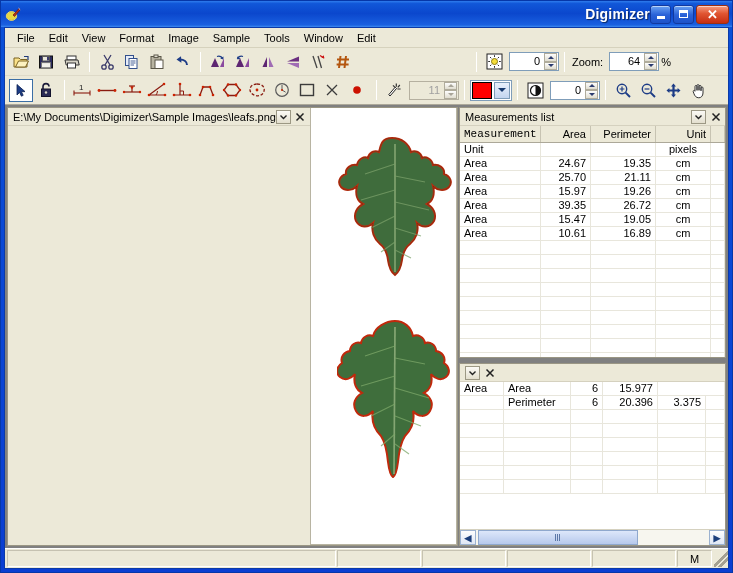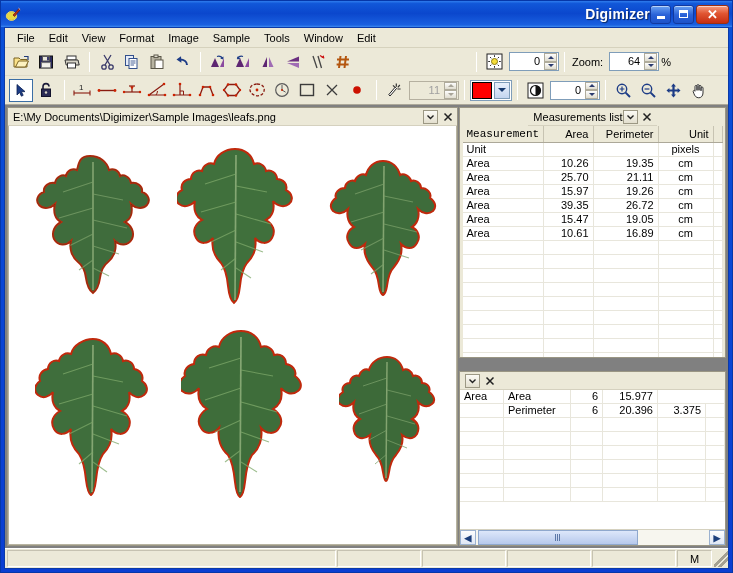--- a/index.html
+++ b/index.html
@@ -159,21 +159,21 @@
     overflow: hidden;
     position: relative;
   }
 
   
   #doc-pane {
     flex: 1 1 auto;
     margin: 2px 0 2px 2px;
     background: #ece9d8;
     border: 1px solid #9a9684;
-    display: flex; flex-direction: column;
+    display: flex; flex-direction: row;
     min-width: 0;
   }
   .pane-caption {
     height: 18px; flex: 0 0 18px;
     background: #ece9d8;
     display: flex; align-items: center;
     font-size: 11px; color: #000;
     padding-left: 5px;
     border-bottom: 1px solid #d5d1bf;
   }
@@ -198,21 +198,21 @@
     margin: 2px 2px 2px 1px;
     display: flex; flex-direction: column;
     min-width: 0;
   }
   .dockpane {
     background: #ece9d8;
     border: 1px solid #9a9684;
     display: flex; flex-direction: column;
     overflow: hidden;
   }
-  #pane-measurements { flex: 0 0 251px; margin-bottom: 13px; align-items: center; }
+  #pane-measurements { flex: 0 0 251px; margin-bottom: 5px; }
   #pane-statistics { flex: 1 1 auto; }
 
   .grid-head {
     display: flex; height: 17px; flex: 0 0 17px;
     background: #ece9d8; border-bottom: 1px solid #aca899;
   }
   .gh-cell {
     font-size: 11px; color: #000;
     display: flex; align-items: center;
     border-right: 1px solid #c7c3b2;
@@ -771,21 +771,21 @@
           <div class="grid-body" id="measurements-body">
               <div class="grid-row">
                 <span class="gc " style="width: 81px;">Unit</span>
                 <span class="gc ta-r" style="width: 50px;"></span>
                 <span class="gc ta-r" style="width: 65px;"></span>
                 <span class="gc ta-c" style="width: 55px;">pixels</span>
                 <span class="gc" style="flex: 1 1 auto;"></span>
               </div>
               <div class="grid-row">
                 <span class="gc " style="width: 81px;">Area</span>
-                <span class="gc ta-r" style="width: 50px;">10.26</span>
+                <span class="gc ta-r" style="width: 50px;">24.67</span>
                 <span class="gc ta-r" style="width: 65px;">19.35</span>
                 <span class="gc ta-c" style="width: 55px;">cm</span>
                 <span class="gc" style="flex: 1 1 auto;"></span>
               </div>
               <div class="grid-row">
                 <span class="gc " style="width: 81px;">Area</span>
                 <span class="gc ta-r" style="width: 50px;">25.70</span>
                 <span class="gc ta-r" style="width: 65px;">21.11</span>
                 <span class="gc ta-c" style="width: 55px;">cm</span>
                 <span class="gc" style="flex: 1 1 auto;"></span>

